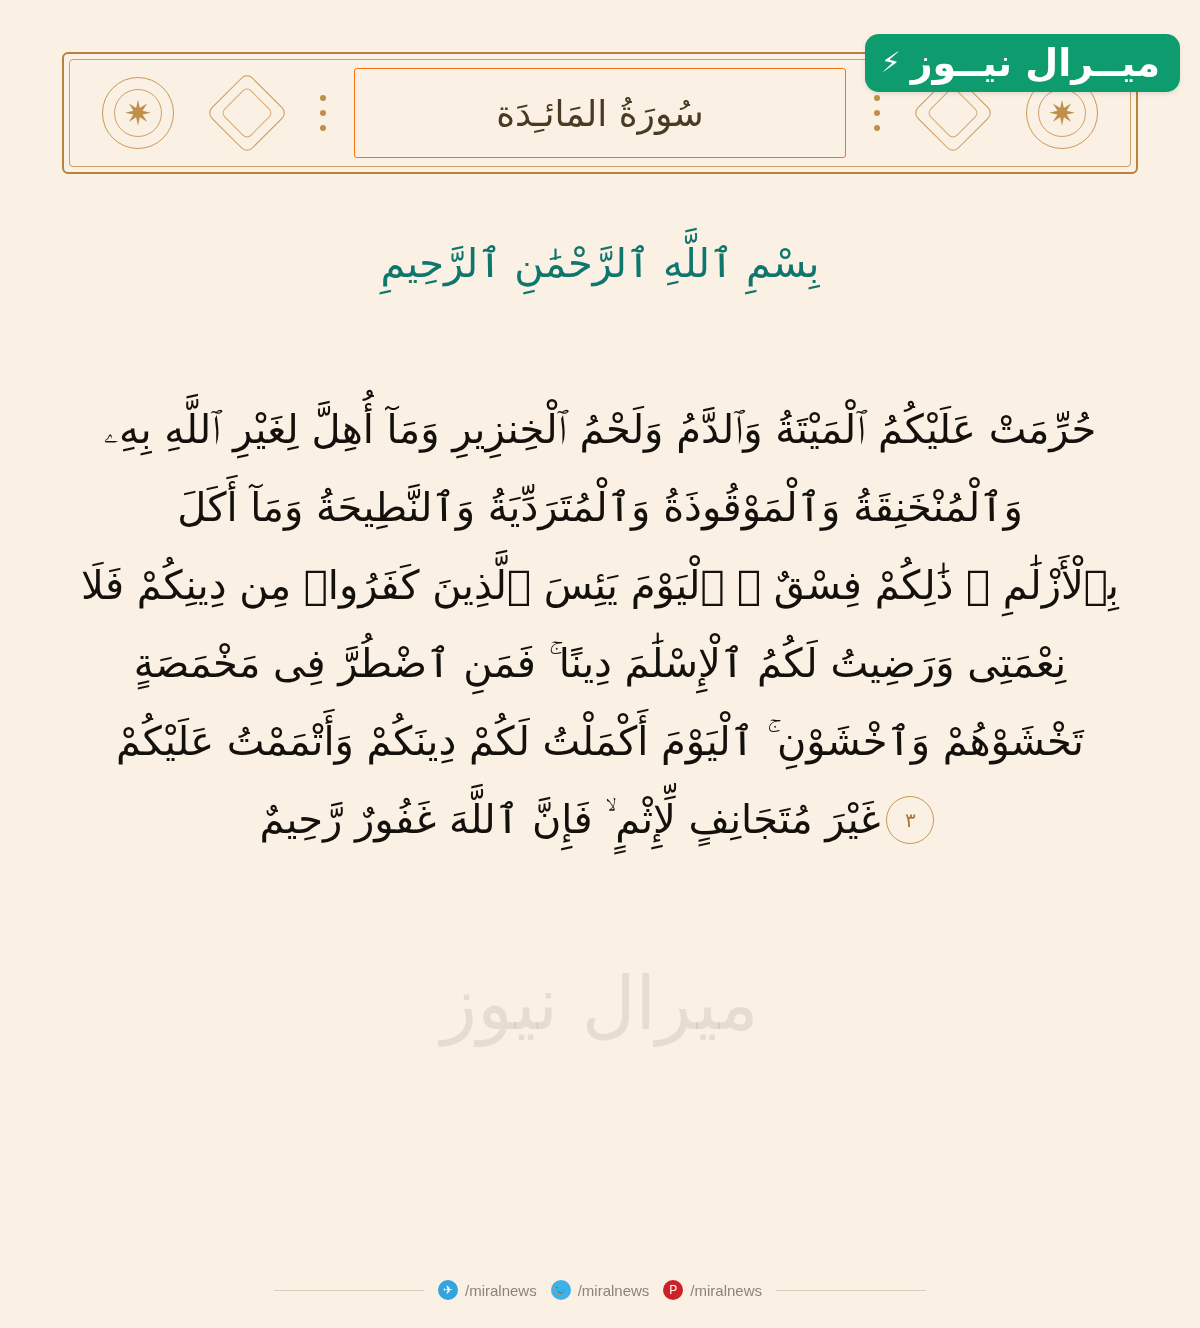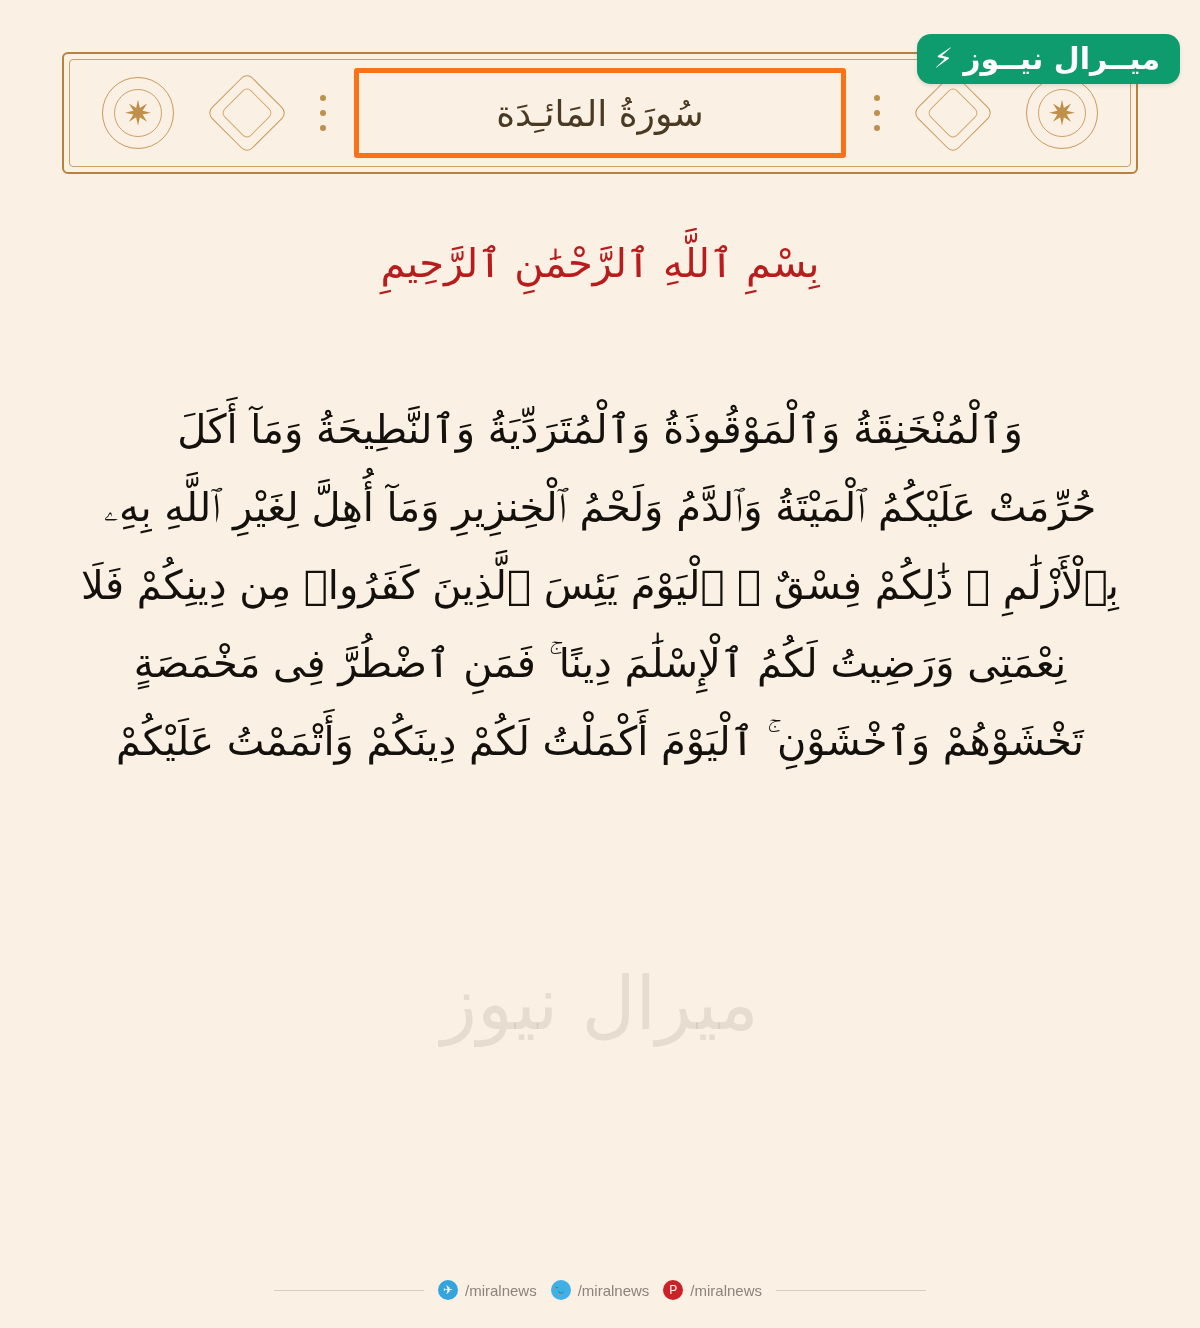--- a/index.html
+++ b/index.html
@@ -24,21 +24,21 @@
     align-items: center;
     gap: 10px;
     background: #0e9c6f;
     border-radius: 14px;
     padding: 10px 20px 10px 16px;
     box-shadow: 0 2px 4px rgba(0,0,0,0.10);
     z-index: 12;
   }
   .brand-badge .brand-text {
     color: #ffffff;
-    font-size: 30px;
+    font-size: 38px;
     font-weight: bold;
     letter-spacing: 3px;
     line-height: 1;
     font-family: "DejaVu Sans", sans-serif;
     white-space: nowrap;
   }
   .brand-badge .bolt-icon {
     display: inline-block;
     color: #ffffff;
     font-size: 28px;
@@ -63,21 +63,21 @@
     border: 1px solid #cfa066;
     border-radius: 4px;
     pointer-events: none;
   }
   .header-inner {
     position: absolute;
     top: 14px;
     left: 290px;
     right: 290px;
     bottom: 14px;
-    border: 5px solid #f97316;
+    border: 1px solid #f97316;
     border-radius: 3px;
     display: flex;
     align-items: center;
     justify-content: center;
   }
   .surah-title {
     font-family: "DejaVu Sans", sans-serif;
     font-size: 36px;
     color: #4a3a22;
     letter-spacing: 1px;
@@ -141,21 +141,21 @@
   }
 
   
   .basmala {
     position: absolute;
     top: 240px;
     left: 0;
     width: 100%;
     text-align: center;
     font-size: 40px;
-    color: #b91c1c;
+    color: #0f766e;
     direction: rtl;
     letter-spacing: 2px;
   }
 
   
   .watermark {
     position: absolute;
     top: 960px;
     left: 0;
     width: 100%;
@@ -276,25 +276,28 @@
         <span class="orn-flower">✷</span>
       </span>
   </div>
 </div>
 
 <div class="basmala">بِسْمِ ٱللَّهِ ٱلرَّحْمَٰنِ ٱلرَّحِيمِ</div>
 
 <div class="watermark">ميرال نيوز</div>
 
 <div class="ayah-body">
+  <span class="ayah-line">حُرِّمَتْ عَلَيْكُمُ ٱلْمَيْتَةُ وَٱلدَّمُ وَلَحْمُ ٱلْخِنزِيرِ وَمَآ أُهِلَّ لِغَيْرِ ٱللَّهِ بِهِۦ</span>
   <span class="ayah-line">وَٱلْمُنْخَنِقَةُ وَٱلْمَوْقُوذَةُ وَٱلْمُتَرَدِّيَةُ وَٱلنَّطِيحَةُ وَمَآ أَكَلَ</span>
-  <span class="ayah-line">حُرِّمَتْ عَلَيْكُمُ ٱلْمَيْتَةُ وَٱلدَّمُ وَلَحْمُ ٱلْخِنزِيرِ وَمَآ أُهِلَّ لِغَيْرِ ٱللَّهِ بِهِۦ</span>
   <span class="ayah-line">بِٱلْأَزْلَٰمِ ۚ ذَٰلِكُمْ فِسْقٌ ۗ ٱلْيَوْمَ يَئِسَ ٱلَّذِينَ كَفَرُوا۟ مِن دِينِكُمْ فَلَا</span>
   <span class="ayah-line">نِعْمَتِى وَرَضِيتُ لَكُمُ ٱلْإِسْلَٰمَ دِينًا ۚ فَمَنِ ٱضْطُرَّ فِى مَخْمَصَةٍ</span>
   <span class="ayah-line">تَخْشَوْهُمْ وَٱخْشَوْنِ ۚ ٱلْيَوْمَ أَكْمَلْتُ لَكُمْ دِينَكُمْ وَأَتْمَمْتُ عَلَيْكُمْ</span>
+  <span class="ayah-line">
+    <span class="ayah-marker">٣</span><span>غَيْرَ مُتَجَانِفٍ لِّإِثْمٍ ۙ فَإِنَّ ٱللَّهَ غَفُورٌ رَّحِيمٌ</span>
+  </span>
 </div>
 
 <div class="footer">
   <span class="rule"></span>
   <span class="social">
     <span class="dot tg">✈</span>
     <span>/miralnews</span>
   </span>
   <span class="social">
     <span class="dot tw">🐦</span>

